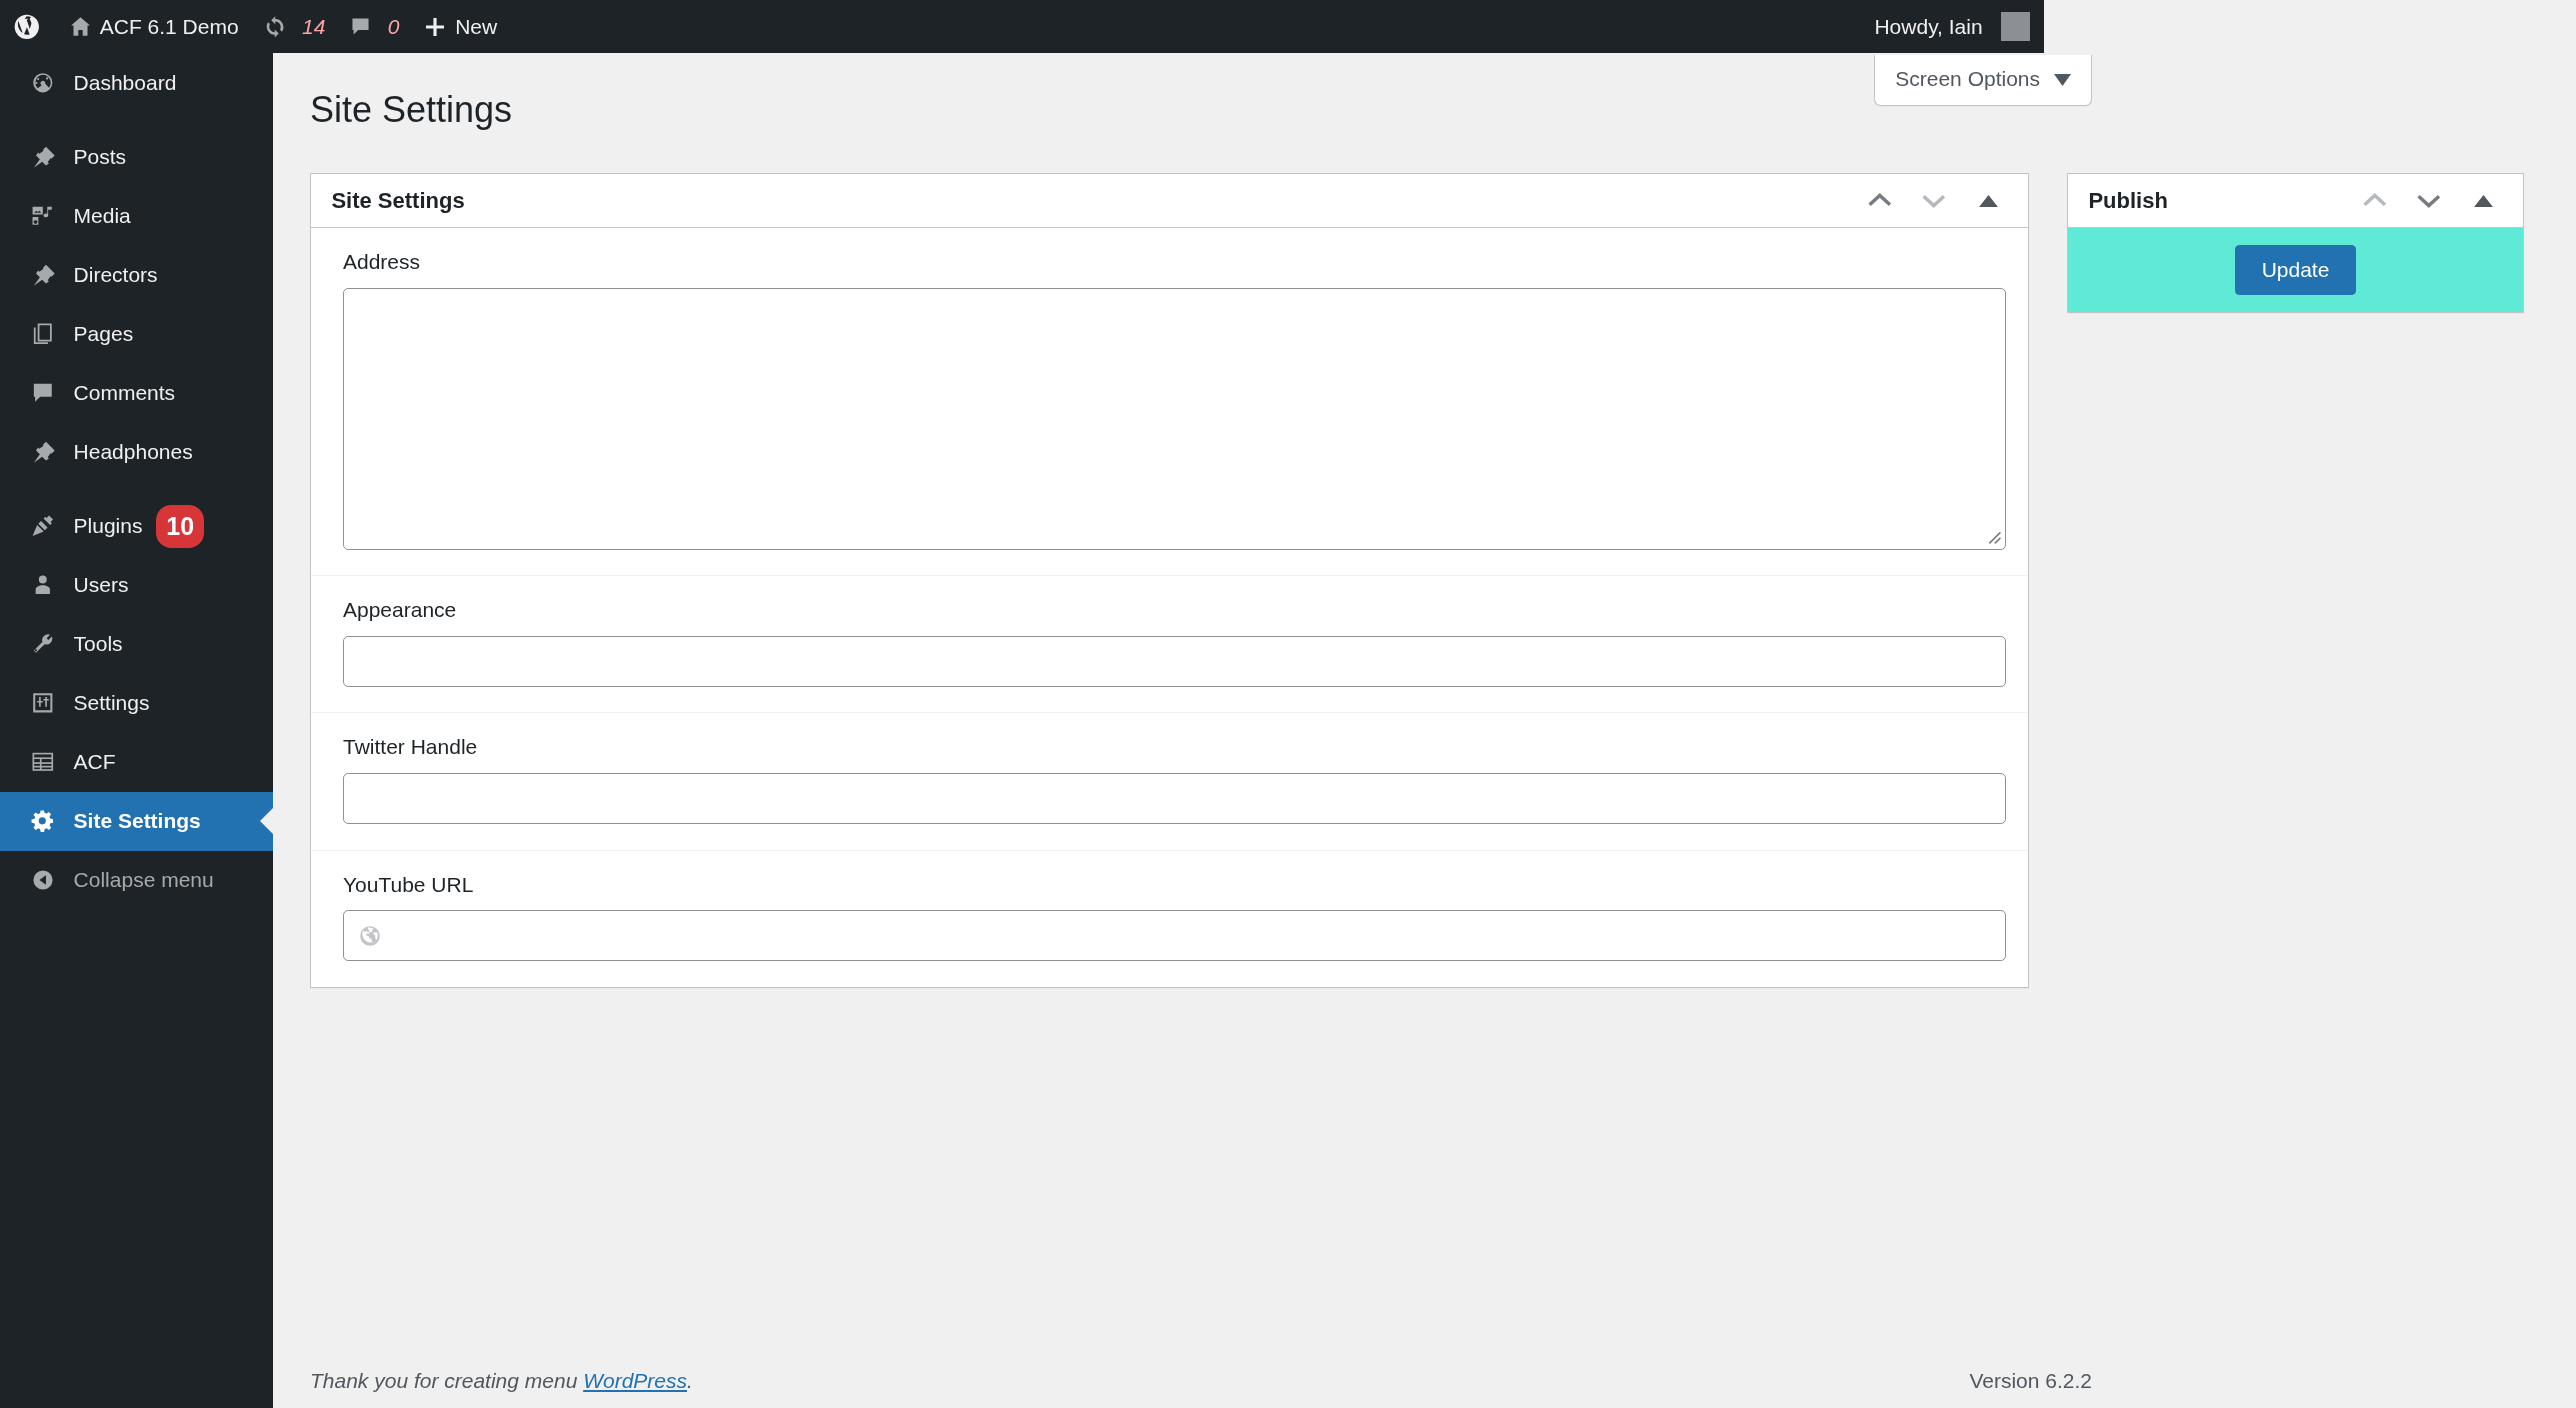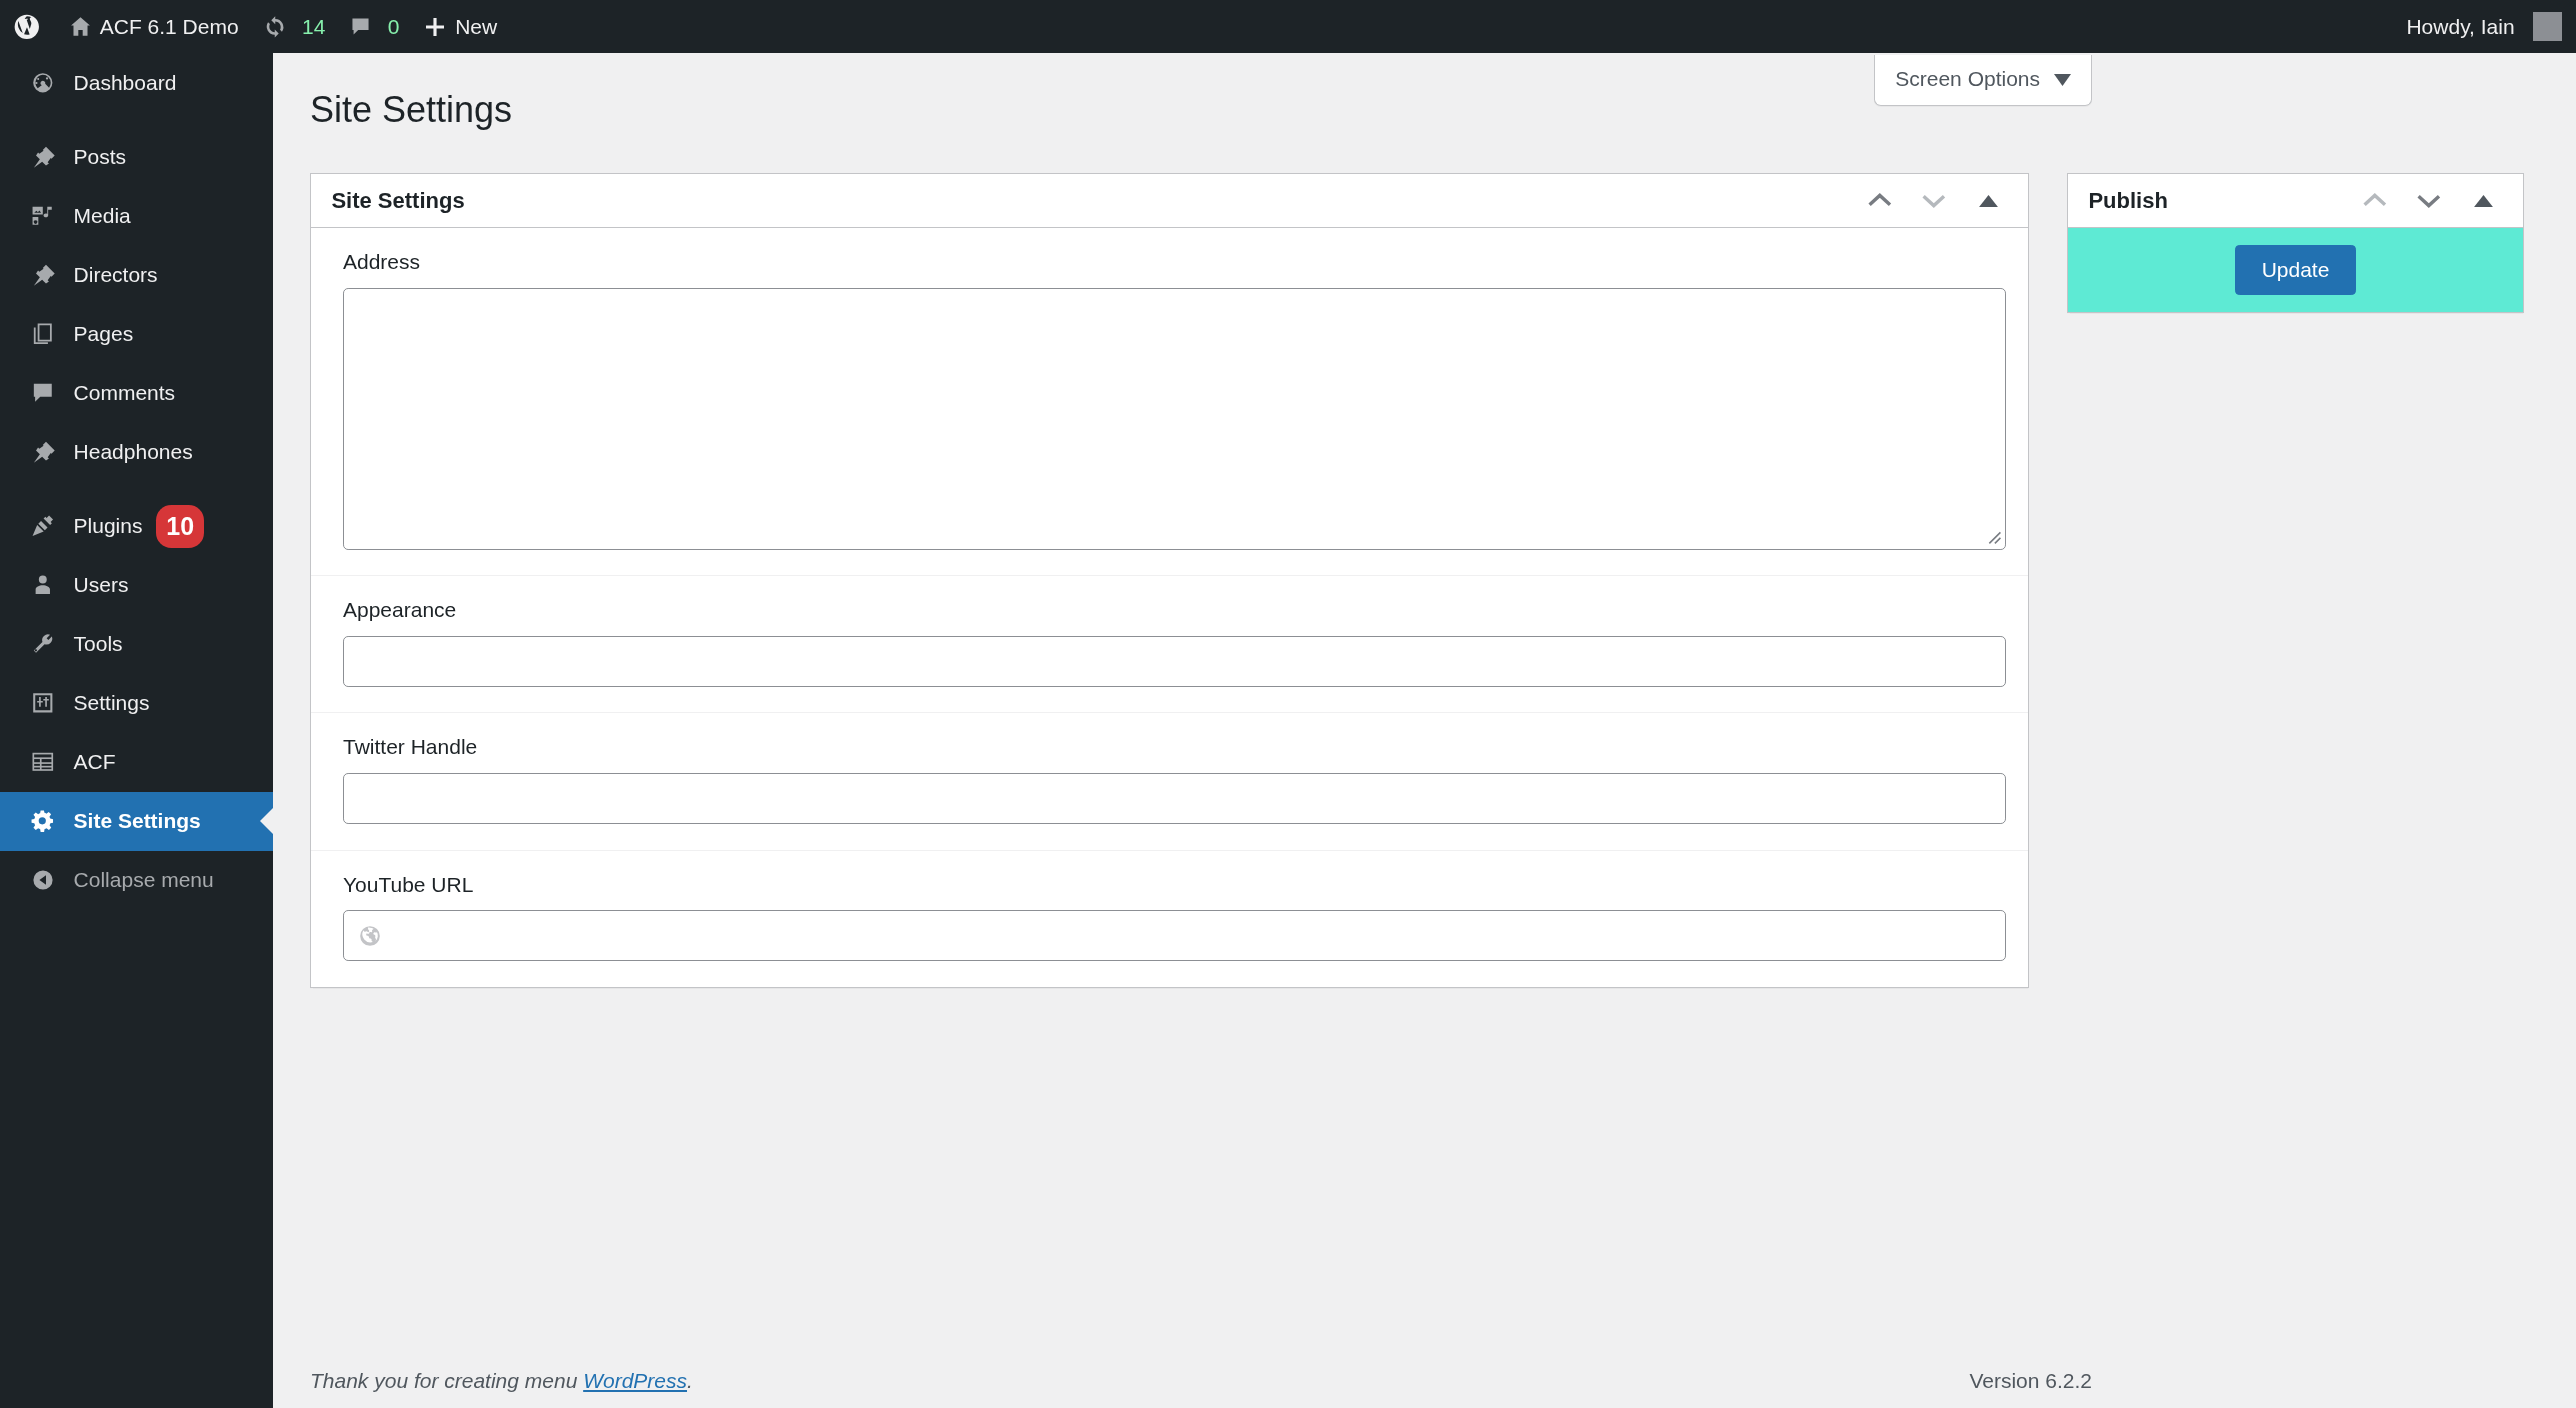--- a/index.html
+++ b/index.html
@@ -6,35 +6,35 @@
   html, body {
     width: 2576px; height: 1409px;
     font-family: "Liberation Sans", sans-serif;
     background: #f0f0f1;
     overflow: hidden;
   }
 
   
   #adminbar {
     position: absolute; top: 0; left: 0;
-    width: 2576px; height: 53px;
+    width: 2044px; height: 53px;
     background: #1d2327;
     display: flex; align-items: center;
     z-index: 50;
   }
   .ab-item {
     display: flex; align-items: center;
     height: 53px;
     padding: 0 12px;
     color: #f0f0f1;
     font-size: 21px;
     white-space: nowrap;
   }
   .ab-item .ab-ico { display: flex; align-items: center; margin-right: 7.7px; }
-  .ab-num { color: #86efac; margin-left: 7.7px; }
+  .ab-num { color: #fca5a5; margin-left: 7.7px; font-style: italic; }
   .ab-spacer { flex: 1; }
   #ab-logo { padding-left: 13.6px; padding-right: 10.2px; }
   #ab-howdy { padding-right: 6.8px; }
   .avatar-wrap { position: relative; width: 29px; height: 29px; margin-left: 12px; margin-right: 13.6px; background: #8c8f94; overflow: hidden;}
 
   
   #sidebar {
     position: absolute; top: 53px; left: 0;
     width: 273px; height: 1356px;
     background: #1d2327;

